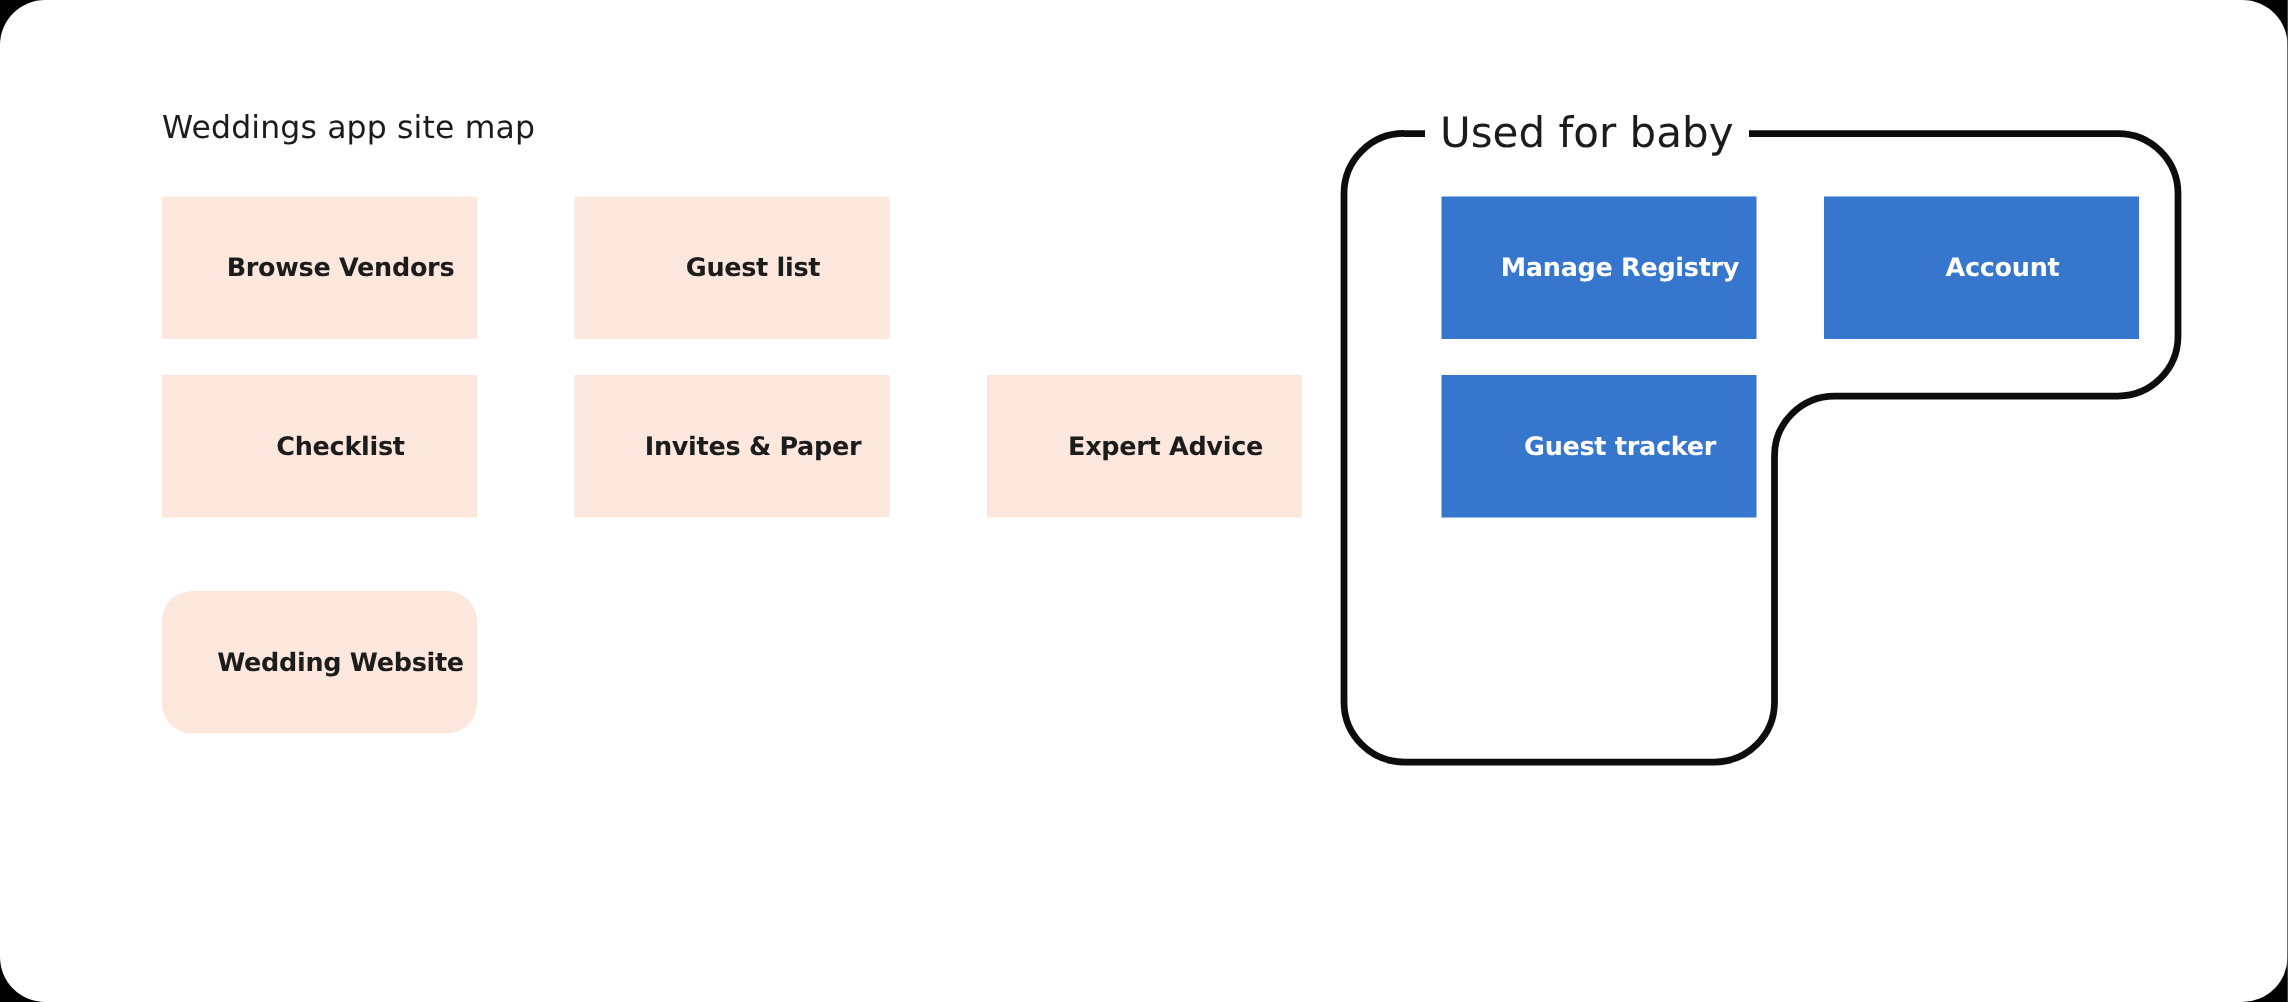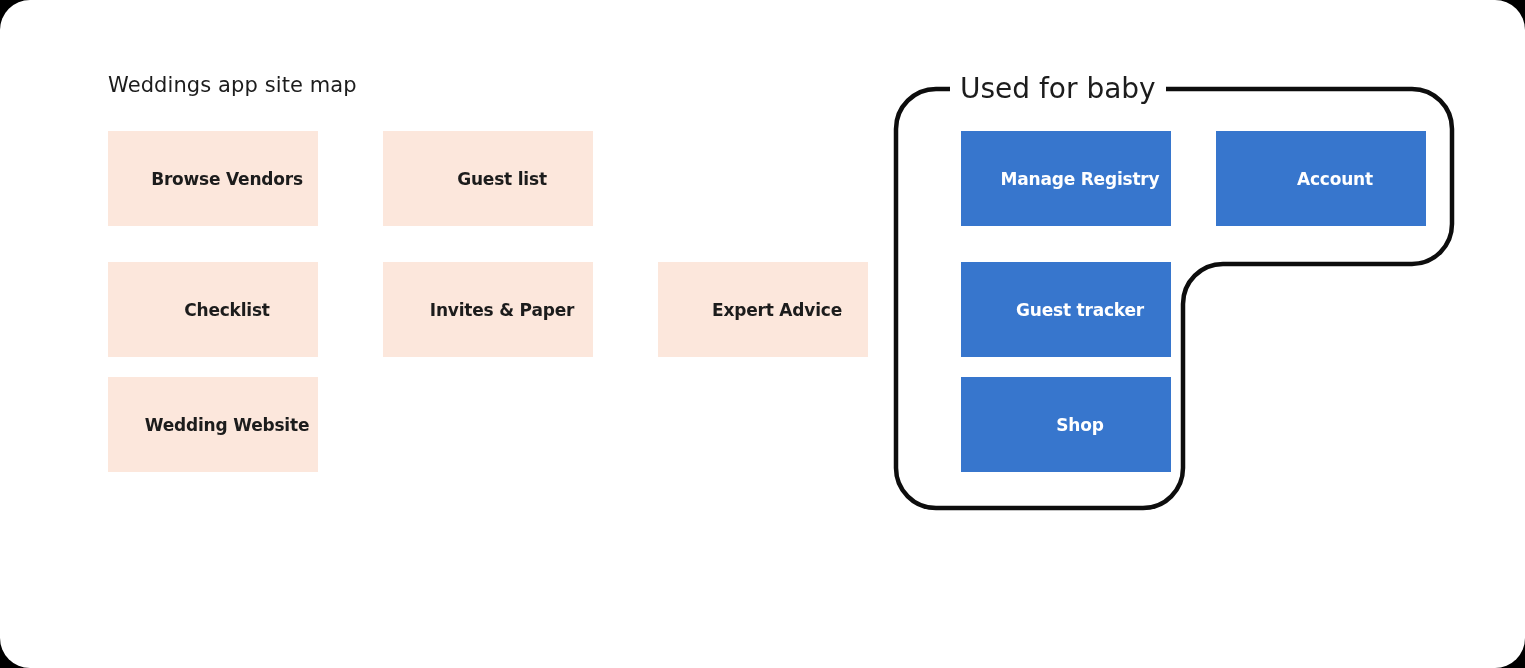--- a/index.html
+++ b/index.html
@@ -38,21 +38,21 @@
     font-size: 17px;
     font-weight: 700;
     letter-spacing: -0.2px;
     cursor: default;
     padding-left: 28px;
   }
   .pink { background: var(--pink-box); color: var(--text-dark); }
   .blue { background: var(--blue-box); color: var(--text-light); }
   .c1 { left: 108px; }  .c2 { left: 383px; }  .c3 { left: 658px; }
   .c4 { left: 933px; margin-left: 28px; }  .c5 { left: 1216px; }
-  .r1 { top: 131px; }   .r2 { top: 262px; }   .r3 { top: 377px; }   .r4 { top: 500px; }
+  .r1 { top: 131px; }   .r2 { top: 250px; }   .r3 { top: 394px; border-radius: 20px; }   .r4 { top: 500px; }
   .outline-svg {
     position: absolute; left: 0; top: 0;
     width: 1525px; height: 668px;
     color: var(--outline);
     pointer-events: none;
   }
   .annotation-label {
     position: absolute;
     left: 950px; top: 75px;
     height: 28px; line-height: 28px;
@@ -104,17 +104,14 @@
 
   <div class="box blue c4 r1">
     <span>Manage Registry</span>
   </div>
   <div class="box blue c5 r1">
     <span>Account</span>
   </div>
   <div class="box blue c4 r2">
     <span>Guest tracker</span>
   </div>
-  <div class="box blue c4 r3">
-    <span>Shop</span>
-  </div>
 
 </div>
 
 </body></html>

